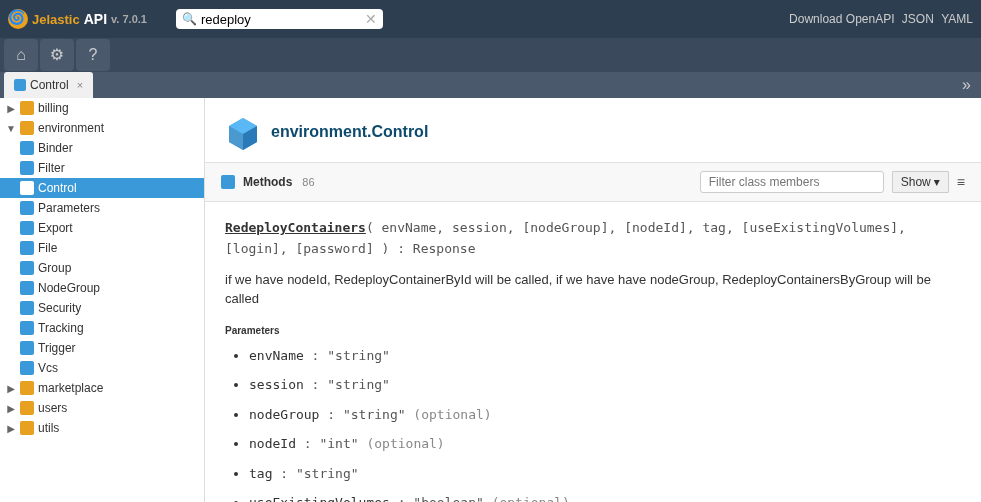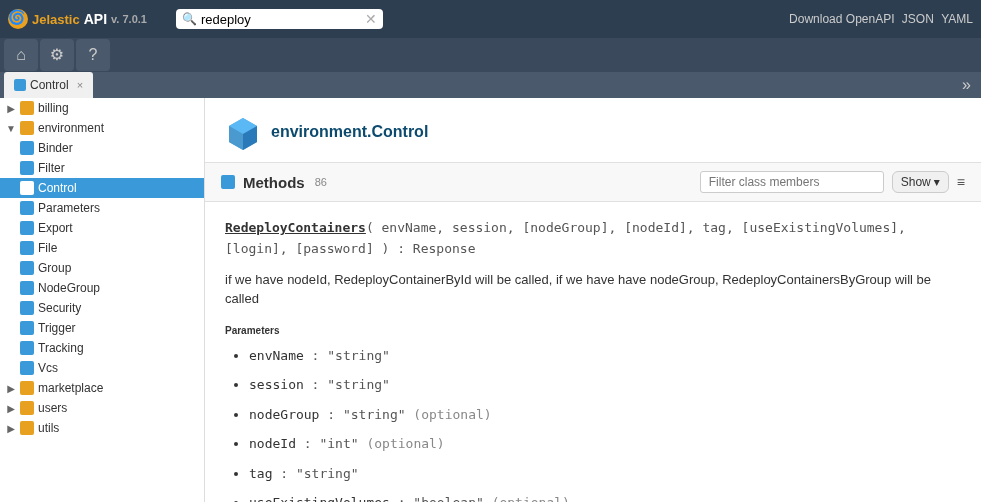--- a/index.html
+++ b/index.html
@@ -79,29 +79,29 @@
       width: 36px; height: 36px; position: relative;
     }
     #cube-svg { width: 36px; height: 36px; }
     #page-title { font-size: 16px; color: #0c4a6e; font-weight: bold; }
 
     
     #methods-bar {
       display: flex; align-items: center; padding: 8px 16px; background: #f8f8f8; border-bottom: 1px solid #e0e0e0; gap: 8px;
     }
     #methods-icon { width: 14px; height: 14px; background: #3a9ad9; border-radius: 2px; }
-    #methods-label { font-size: 15px; font-weight: bold; }
+    #methods-label { font-size: 12px; font-weight: bold; }
     #methods-count { font-size: 11px; color: #888; }
     #filter-input {
       margin-left: auto; border: 1px solid #ccc; border-radius: 3px; padding: 3px 8px;
       font-size: 12px; width: 184px; outline: none;
     }
     #show-btn {
       display: flex; align-items: flex-end; gap: 3px; background: #f0f0f0; border: 1px solid #ccc;
-      border-radius: 6px; padding: 3px 8px; font-size: 12px; cursor: pointer;
+      border-radius: 1px; padding: 3px 8px; font-size: 12px; cursor: pointer;
     }
     #menu-icon { color: #555; font-size: 14px; cursor: pointer; }
 
     
     #method-content { padding: 16px 20px; }
     #method-signature { font-family: monospace; font-size: 13px; line-height: 1.6; margin-bottom: 10px; }
     .method-name { color: #333; font-weight: bold; text-decoration: underline; }
     .param-text { color: #555; }
     #method-description { font-size: 13px; color: #333; line-height: 1.5; margin-bottom: 16px; }
     #parameters-title { font-size: 10px; font-weight: bold; margin-bottom: 10px; }
@@ -223,27 +223,27 @@
 
     <div class="tree-item indent-1">
       <span class="toggle-arrow"></span>
       <span class="item-icon icon-blue"></span>
       <span class="item-label">Security</span>
     </div>
 
     <div class="tree-item indent-1">
       <span class="toggle-arrow"></span>
       <span class="item-icon icon-blue"></span>
+      <span class="item-label">Tracking</span>
+    </div>
+
+    <div class="tree-item indent-1">
+      <span class="toggle-arrow"></span>
+      <span class="item-icon icon-blue"></span>
       <span class="item-label">Trigger</span>
-    </div>
-
-    <div class="tree-item indent-1">
-      <span class="toggle-arrow"></span>
-      <span class="item-icon icon-blue"></span>
-      <span class="item-label">Tracking</span>
     </div>
 
     <div class="tree-item indent-1">
       <span class="toggle-arrow"></span>
       <span class="item-icon icon-blue"></span>
       <span class="item-label">Vcs</span>
     </div>
 
     <div class="tree-item">
       <span class="toggle-arrow">▶</span>

